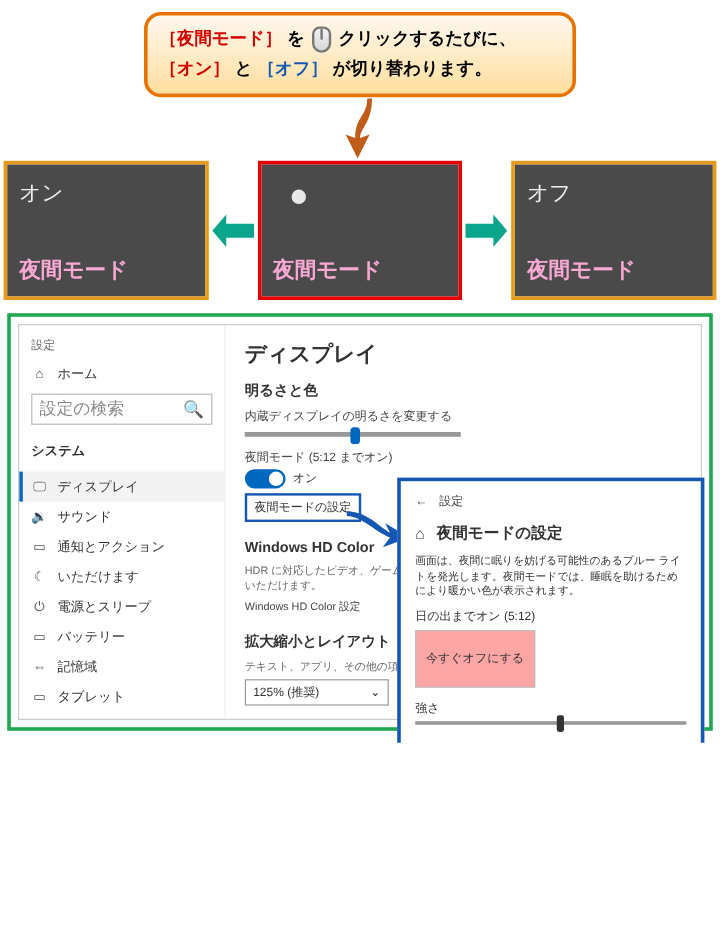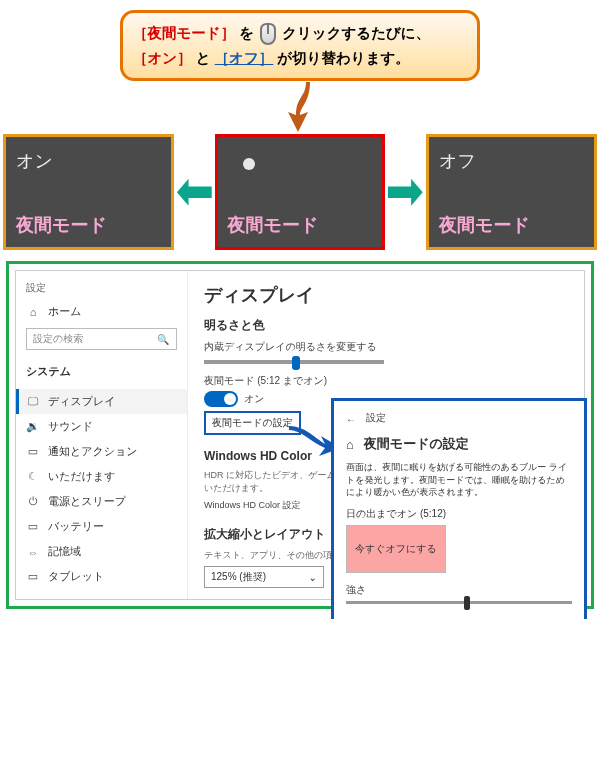--- a/index.html
+++ b/index.html
@@ -6,21 +6,21 @@
 body { font-family: "Yu Gothic UI", "Meiryo", sans-serif; width: 600px; background: #fff; }
 
 
 .callout {
   position: relative; margin: 10px auto 0; width: 360px;
   border: 3px solid #e67300; border-radius: 14px; padding: 8px 10px;
   background: linear-gradient(#fff8ef, #ffdf9e);
   font-weight: 700; font-size: 14.5px; line-height: 1.7;
 }
 .callout .red { color: #d40000; }
-.callout .blue { color: #1558b3; text-decoration: underline; }
+.callout .blue { color: #1558b3; }
 .callout .mouse {
   display: inline-block; width: 16px; height: 22px; border: 2px solid #777;
   border-radius: 8px 8px 10px 10px; vertical-align: middle; margin: 0 2px;
   background: linear-gradient(#f3f3f3,#d6d6d6); position: relative;
 }
 .callout .mouse::before { content:""; position:absolute; top:0; left:50%; width:2px; height:9px; background:#777; transform:translateX(-50%); }
 
 .arrow-down {
   width: 60px; height: 60px; margin: -4px auto 0; position: relative;
 }
@@ -55,21 +55,21 @@
   margin: 14px 6px 10px; border: 3px solid #20a84f; padding: 6px;
 }
 .settings-window {
   border: 1px solid #ccc; background: #fff; font-size: 11px; color:#333;
   display:flex; position:relative; height: 330px; overflow:hidden;
 }
 .left-pane { width: 172px; border-right: 1px solid #eee; padding: 8px 0; }
 .left-pane .row { display:flex; align-items:center; gap:8px; padding:5px 10px; cursor:pointer; }
 .left-pane .row .ic { width:14px; text-align:center; color:#555; }
 .left-pane .search {
-  margin: 4px 10px 8px; border:1px solid #bbb; padding:3px 6px; font-size:10px; color:#888;
+  margin: 4px 10px 8px; border:1px solid #bbb; padding:3px 6px; font-size:14px; color:#888;
   display:flex; justify-content:space-between; align-items:center;
 }
 .left-pane .section-label { padding:6px 10px 10px; font-weight:600; font-size:11px; }
 .left-pane .row.selected { border-left:3px solid #0067c0; background:#f3f3f3; padding-left:7px; }
 
 .main-pane { flex:1; padding: 12px 16px; position:relative; }
 .main-pane h1 { font-size:18px; font-weight:600; margin-bottom:10px; }
 .main-pane h2 { font-size:12px; font-weight:600; margin: 8px 0 6px; }
 .main-pane .small { font-size:10px; color:#444; }
 .main-pane .vsmall { font-size:9px; color:#666; }

